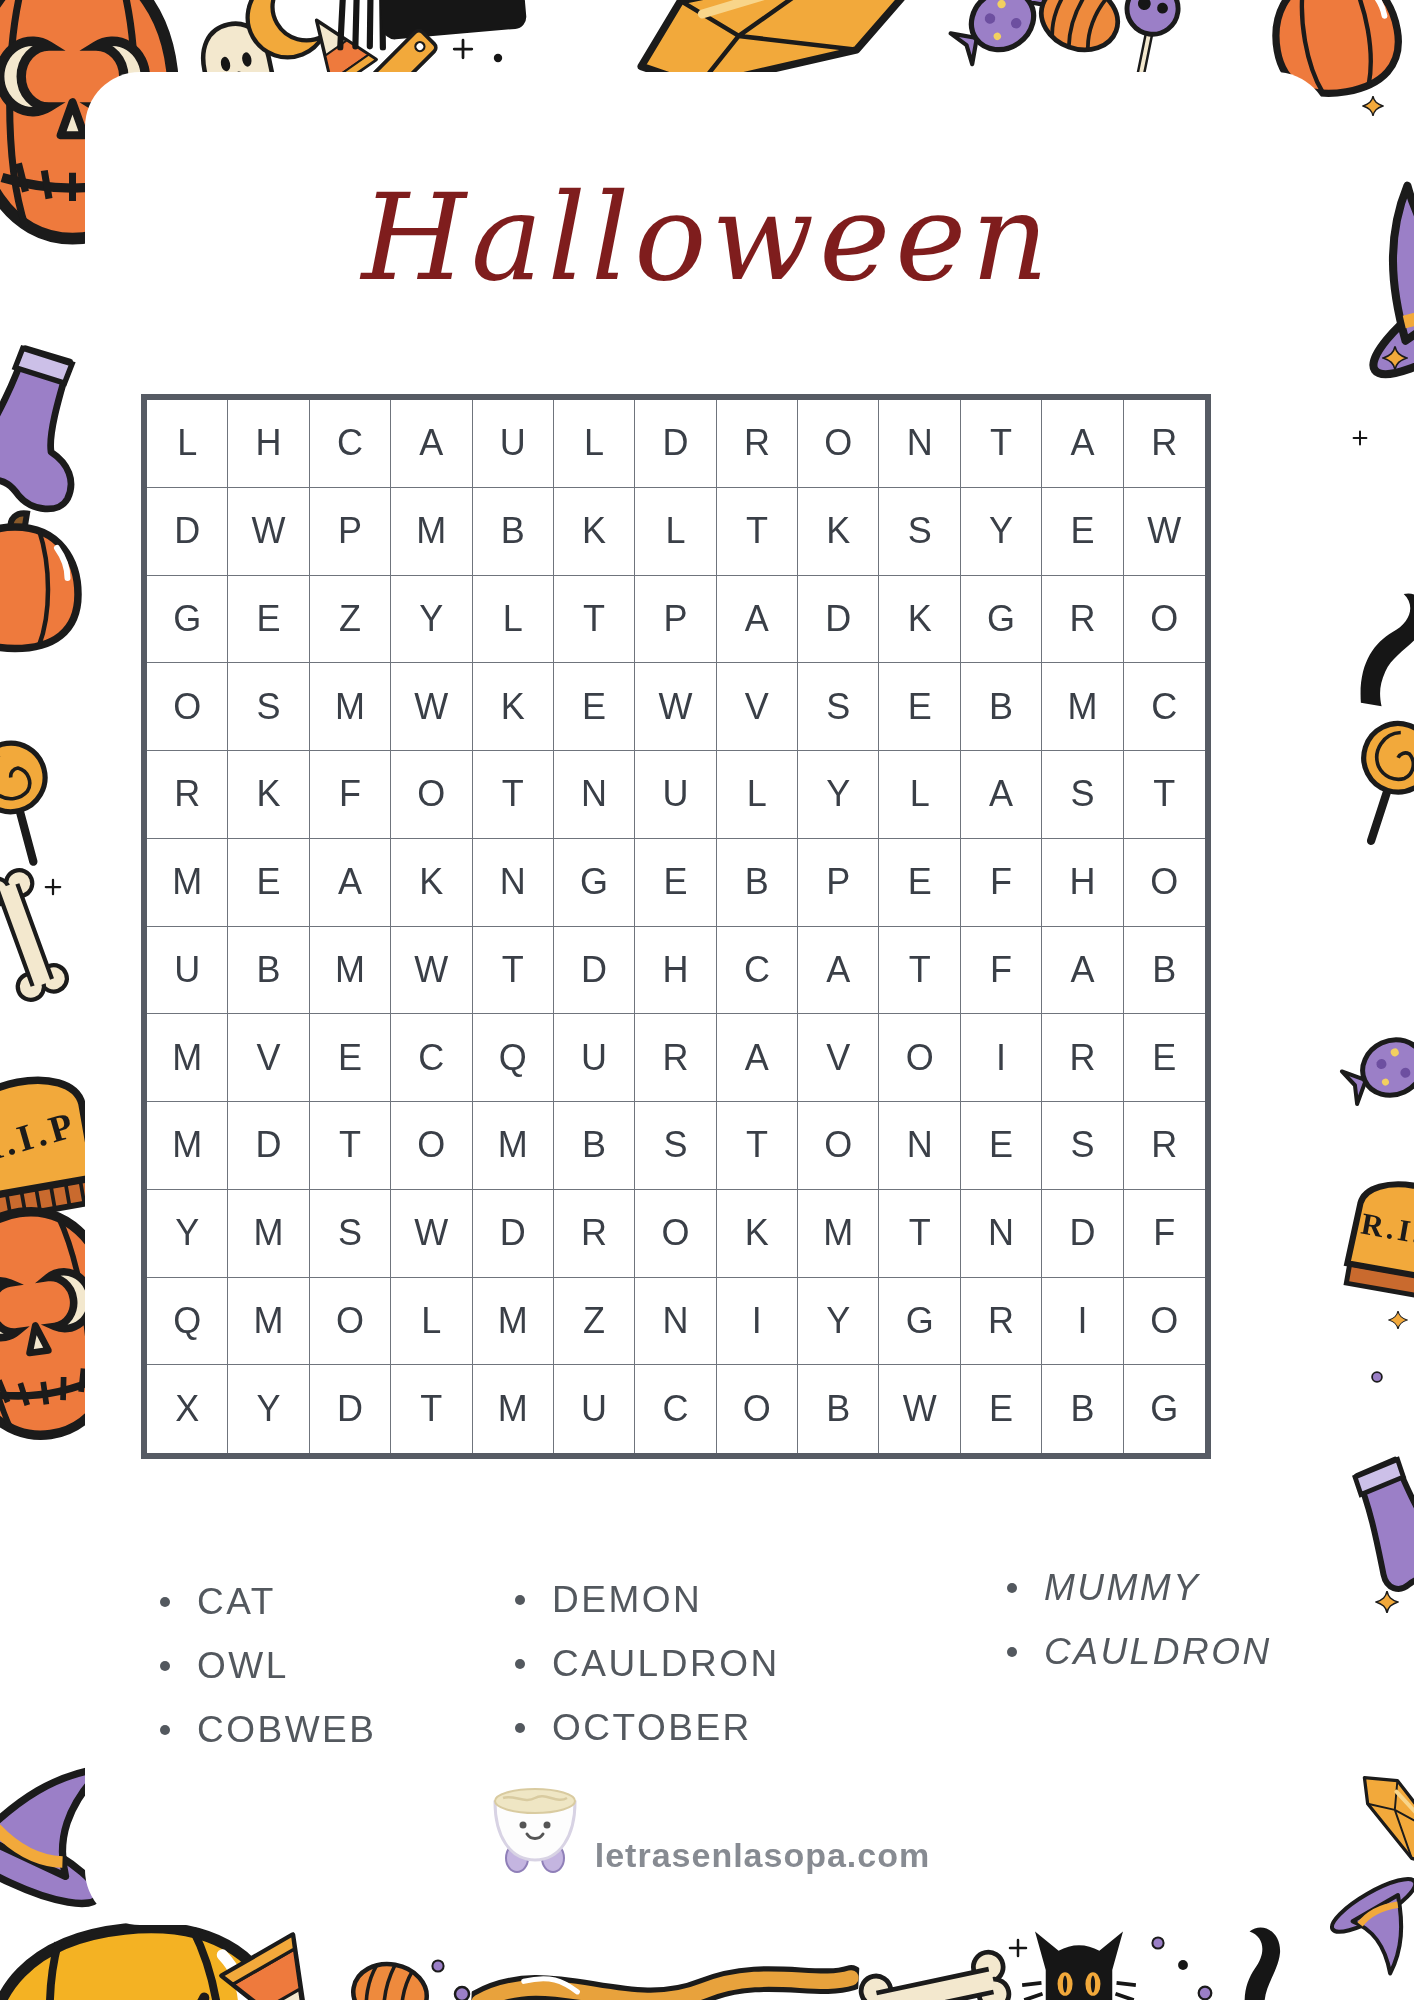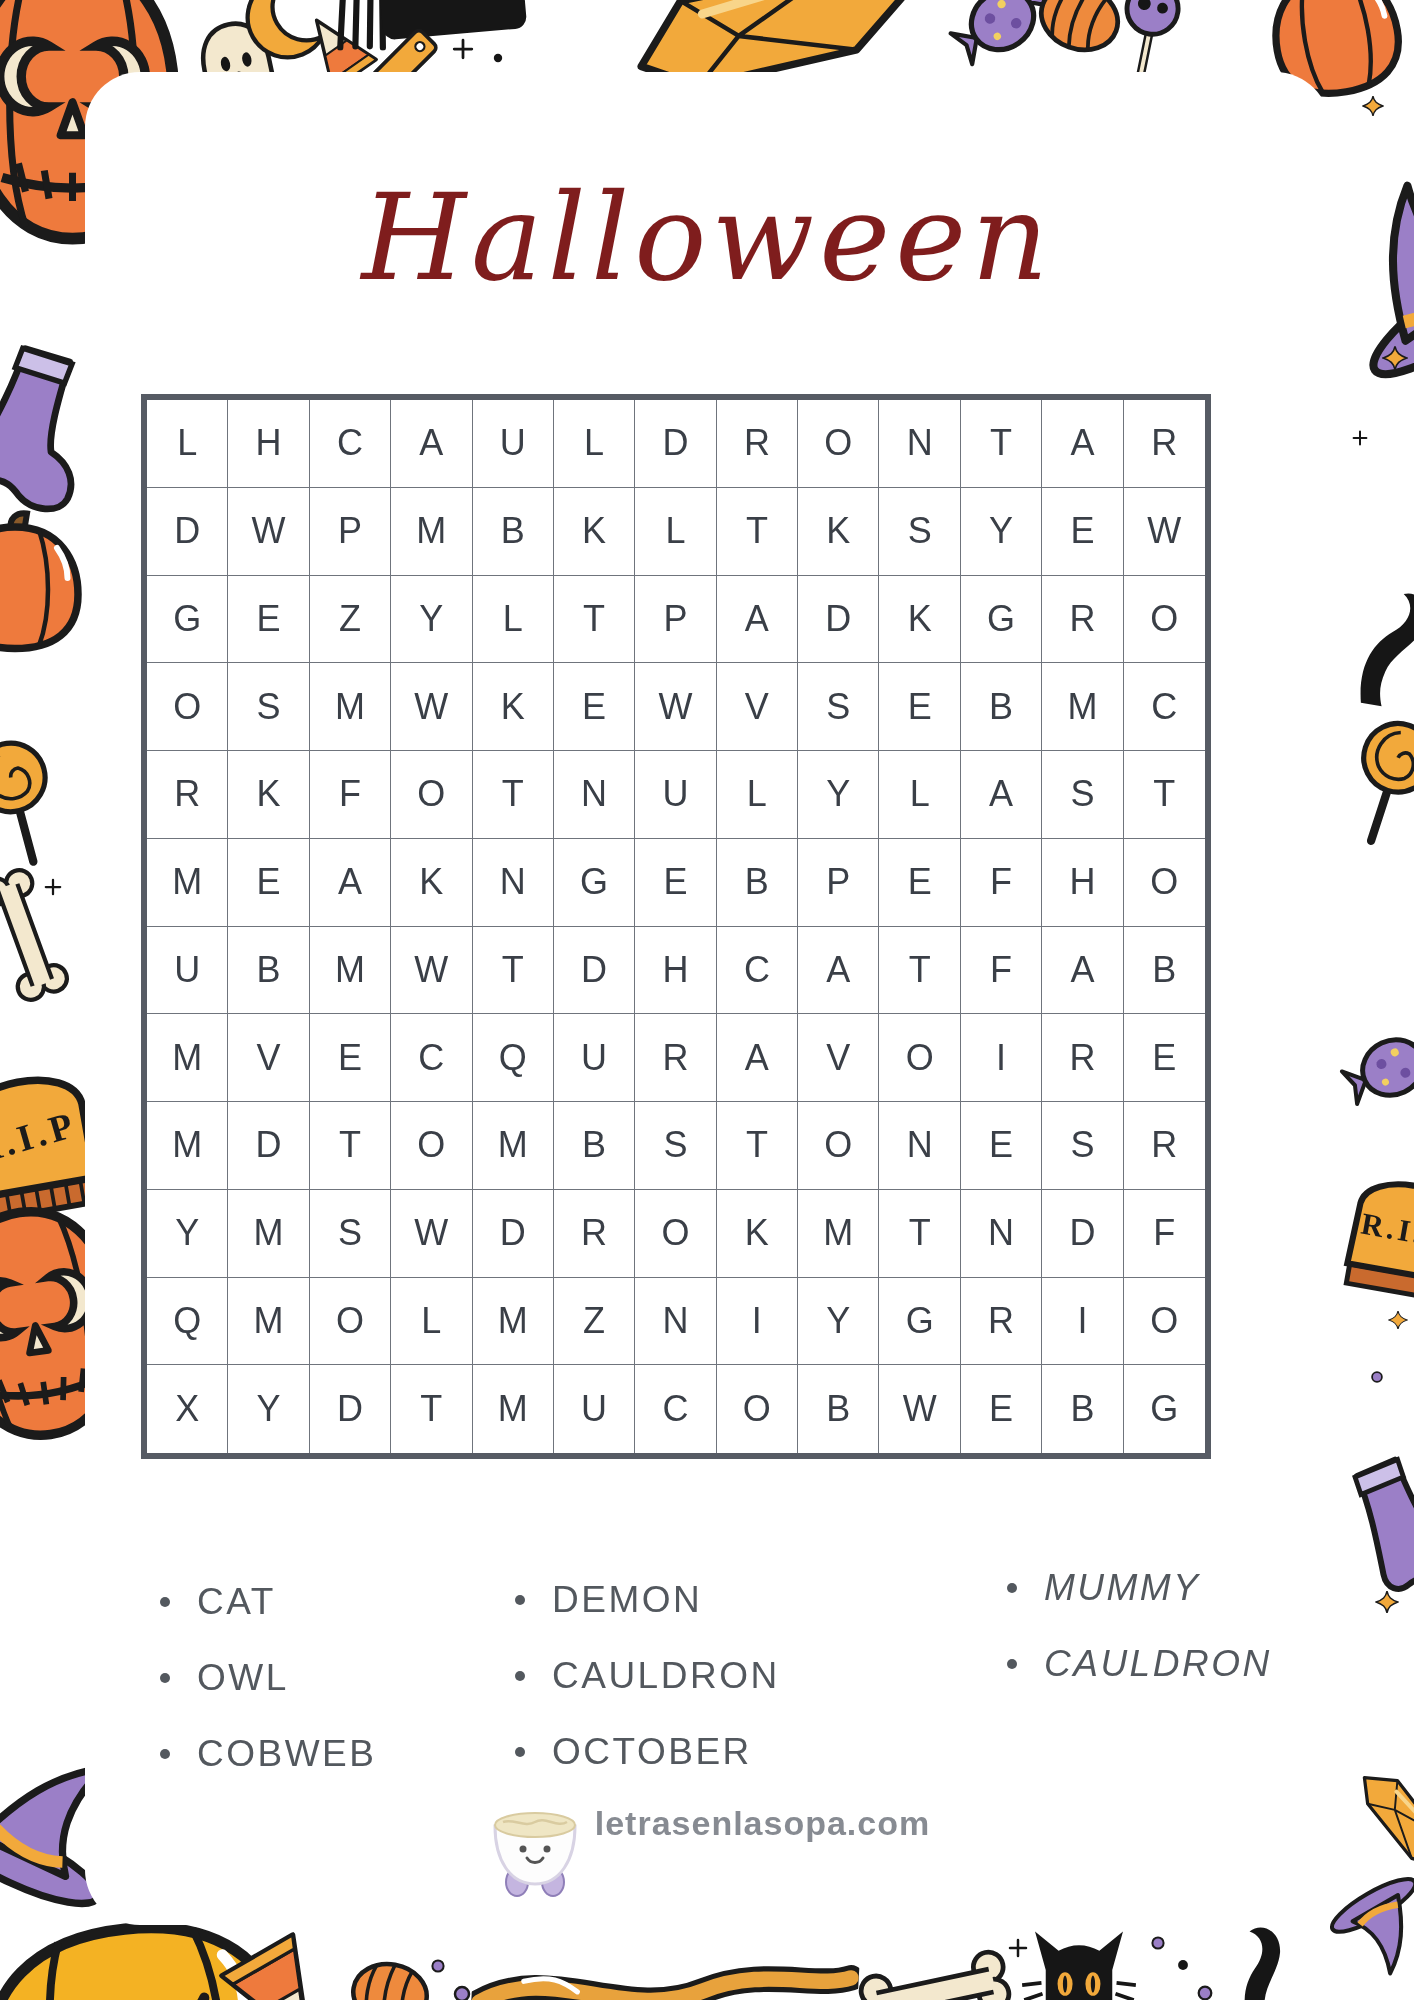--- a/index.html
+++ b/index.html
@@ -24,30 +24,30 @@
     display:grid;grid-template-columns:repeat(13,1fr);grid-template-rows:repeat(12,1fr);
   }
   .cell{
     display:flex;align-items:center;justify-content:center;
     font-size:36px;color:#3A3F47;
     border-right:1.5px solid #6F747C;border-bottom:1.5px solid #6F747C;
   }
   .cell:nth-child(13n){border-right:none;}
   .cell:nth-child(n+144){border-bottom:none;}
   .words{position:absolute;left:0;top:1478px;width:100%;height:300px;}
-  .word-col{position:absolute;display:flex;flex-direction:column;gap:32px;}
+  .word-col{position:absolute;display:flex;flex-direction:column;gap:20px;}
   .word-col-0{left:75px;top:30px;}
   .word-col-1{left:430px;top:28px;text-align:right;}
   .word-col-2{left:922px;top:16px;font-style:italic;}
   .word-item{display:flex;align-items:center;gap:27px;height:44px;}
   .bullet{width:10px;height:10px;border-radius:50%;background:#53585E;flex:none;}
   .word-label{font-size:37px;color:#53585E;letter-spacing:2.5px;}
   .footer{
-    position:absolute;left:0;top:1732px;width:100%;height:115px;
-    display:flex;align-items:flex-start;justify-content:center;gap:10px;
+    position:absolute;left:0;top:1688px;width:100%;height:115px;
+    display:flex;align-items:flex-end;justify-content:center;gap:10px;
   }
   .site{font-size:34px;font-weight:bold;color:#878B92;letter-spacing:1px;}
   .bowl{width:100px;height:95px;flex:none;}
 </style>
 </head>
 <body>
 
 <svg width="0" height="0" style="position:absolute" aria-hidden="true">
 <defs>
   <symbol id="sym-pumpkin-skull" viewBox="0 0 100 130">

